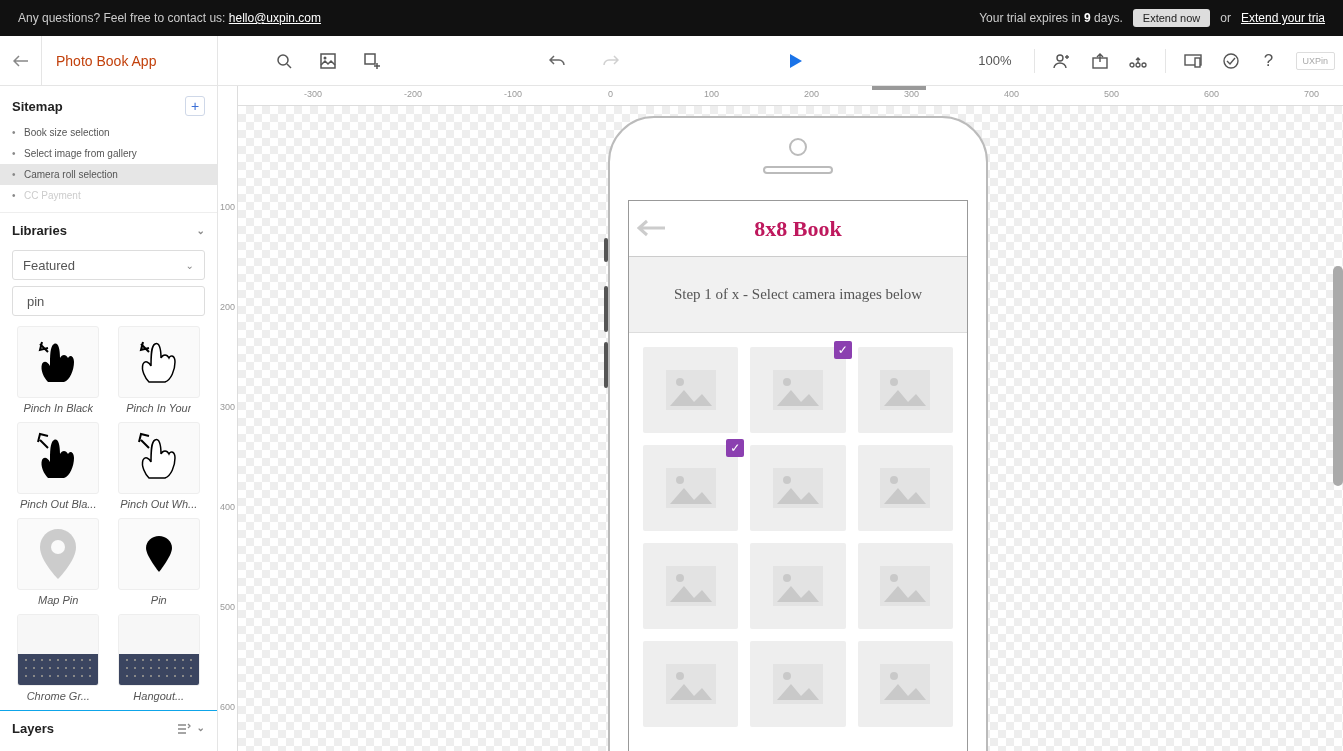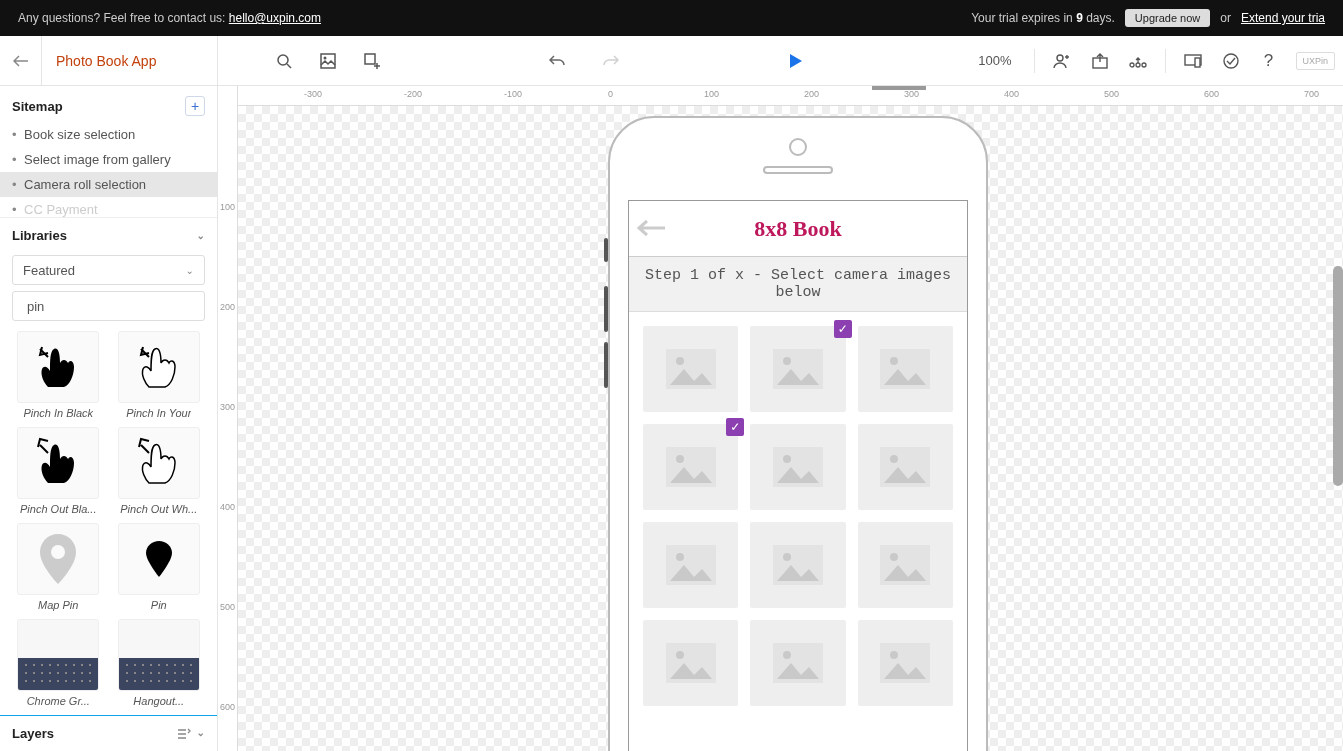--- a/index.html
+++ b/index.html
@@ -29,21 +29,21 @@
 .divider-v { width: 1px; height: 24px; background: #e5e5e5; margin: 0 6px; }
 
 
 .main { display: flex; height: calc(751px - 36px - 50px); }
 
 
 .sidebar { width: 218px; border-right: 1px solid #e5e5e5; background: #fff; display: flex; flex-direction: column; }
 .section-header { display: flex; align-items: center; justify-content: space-between; padding: 10px 12px 6px; font-weight: 600; font-size: 13px; color: #222; }
 .add-btn { width: 20px; height: 20px; border: 1px solid #cfd8e8; border-radius: 3px; color: #3b6fd6; display: flex; align-items: center; justify-content: center; font-size: 14px; cursor: pointer; background: #fff; }
 .sitemap-list { list-style: none; padding: 0 0 6px; max-height: 100px; overflow: hidden; }
-.sitemap-list li { padding: 5px 12px 5px 24px; color: #555; font-size: 13px; cursor: pointer; position: relative; }
+.sitemap-list li { padding: 5px 12px 5px 24px; color: #555; font-size: 10px; cursor: pointer; position: relative; }
 .sitemap-list li::before { content: "•"; position: absolute; left: 12px; color: #888; }
 .sitemap-list li.selected { background: #e6e6e6; }
 .sitemap-list li.faded { color: #ccc; }
 
 .libraries-section { border-top: 1px solid #eee; }
 .lib-dropdown { margin: 6px 12px; border: 1px solid #ddd; border-radius: 3px; height: 30px; display: flex; align-items: center; justify-content: space-between; padding: 0 10px; color: #555; font-size: 13px; cursor: pointer; }
 .search-box { margin: 4px 12px 8px; border: 1px solid #ddd; border-radius: 3px; height: 30px; display: flex; align-items: center; padding: 0 8px; gap: 6px; }
 .search-box input { border: none; outline: none; flex: 1; font-size: 13px; color: #555; }
 
 .lib-grid { display: grid; grid-template-columns: 1fr 1fr; gap: 8px; padding: 2px 12px 8px; overflow-y: auto; flex: 1; }
@@ -74,21 +74,21 @@
 
 
 .phone { position: absolute; left: 370px; top: 10px; width: 380px; height: 760px; background: #fff; border: 2px solid #bbb; border-radius: 46px; padding: 20px 18px; }
 .phone-camera { width: 18px; height: 18px; border: 2px solid #bbb; border-radius: 50%; margin: 0 auto 10px; }
 .phone-speaker { width: 70px; height: 8px; border: 2px solid #bbb; border-radius: 6px; margin: 0 auto 26px; }
 .phone-screen { border: 1px solid #999; height: 560px; background: #fff; display: flex; flex-direction: column; }
 .ps-header { height: 56px; display: flex; align-items: center; border-bottom: 1px solid #ccc; position: relative; }
 .ps-back { width: 34px; height: 20px; margin-left: 8px; }
 .ps-back svg { stroke: #ccc; }
 .ps-title { position: absolute; left: 0; right: 0; text-align: center; font-family: Georgia, serif; color: #be185d; font-size: 22px; font-weight: 600; }
-.ps-step { background: #f1f1f1; color: #555; font-family: Liberation Mono, monospace; font-size: 15px; padding: 10px; text-align: center; border-bottom: 1px solid #ddd; }
+.ps-step { background: #f1f1f1; color: #555; font-family: Liberation Serif, serif; font-size: 15px; padding: 29px; text-align: center; border-bottom: 1px solid #ddd; }
 .ps-grid { display: grid; grid-template-columns: repeat(3, 1fr); gap: 12px; padding: 14px; overflow: hidden; position: relative; }
 .img-ph { background: #eee; height: 86px; border-radius: 2px; display: flex; align-items: center; justify-content: center; position: relative; }
 .img-ph svg { fill: #c9c9c9; }
 .check { position: absolute; top: -6px; right: -6px; width: 18px; height: 18px; background: #8b3fb0; border-radius: 2px; display: flex; align-items: center; justify-content: center; color: #fff; font-size: 12px; }
 .pin-marker { position: absolute; top: -30px; right: 86px; font-size: 22px; color: #000; }
 
 .phone-side-btn { position: absolute; left: -6px; width: 4px; background: #555; border-radius: 2px; }
 .sb1 { top: 120px; height: 24px; }
 .sb2 { top: 168px; height: 46px; }
 .sb3 { top: 224px; height: 46px; }
@@ -114,21 +114,21 @@
 
 <div class="top-bar">
   <div class="left">
     <span>Any questions? Feel free to contact us: </span>
     <a href="#">hello@uxpin.com</a>
   </div>
   <div class="right">
     <span>
       <span>Your trial expires in </span><strong>9</strong><span> days.</span>
     </span>
-    <button class="upgrade-btn">Upgrade now</button>
+    <button class="upgrade-btn">Extend now</button>
     <span> or </span>
     <span class="extend-link">Extend your tria</span>
   </div>
 </div>
 
 <div class="toolbar">
   <div class="back-btn">
     <svg width="16" height="12" viewBox="0 0 16 12">
         <path d="M15 6H1M6 1 1 6l5 5" stroke="#888" stroke-width="1.5" fill="none"></path>
       </svg>

